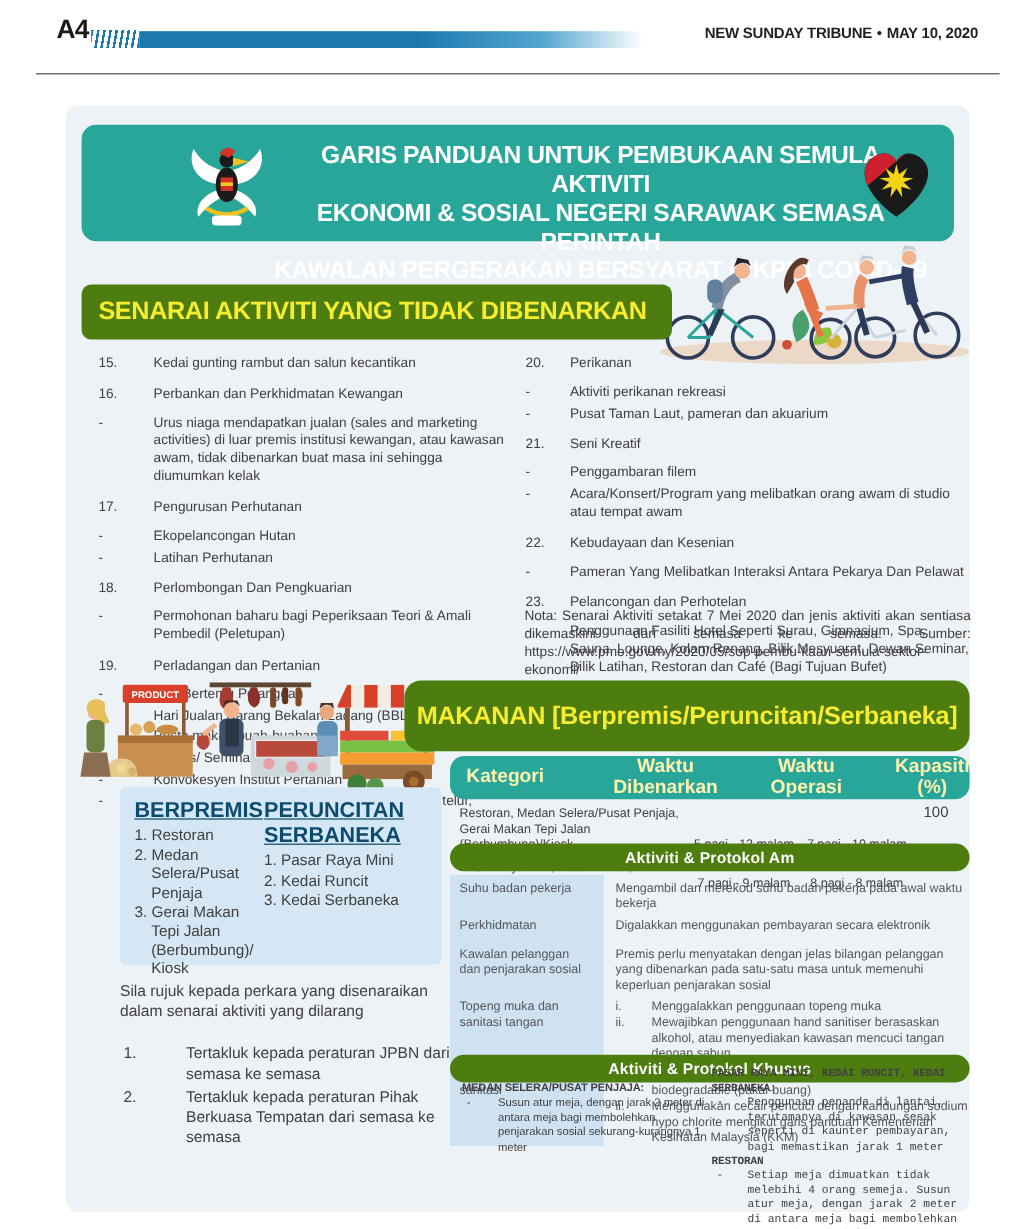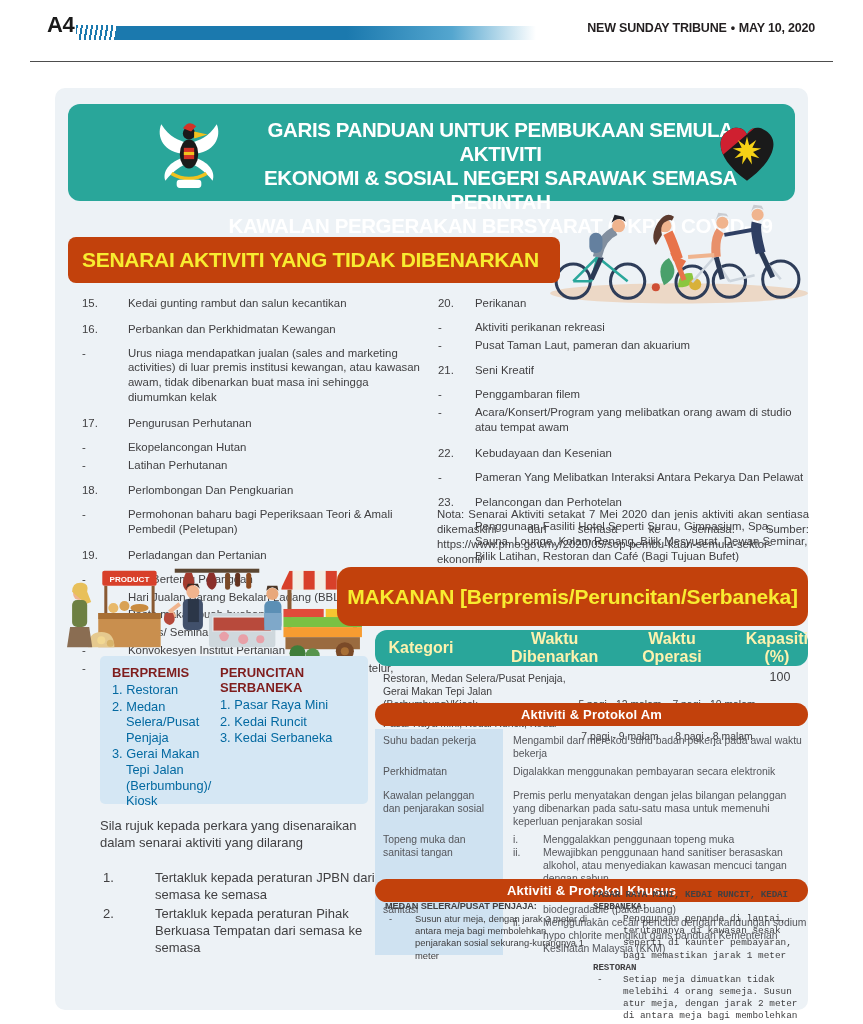--- a/index.html
+++ b/index.html
@@ -20,21 +20,21 @@
   .panel { position:absolute; left:55px; top:88px; width:753px; height:922px; background:#edf2f6; border-radius:10px; }
 
   .title-banner { position:absolute; left:68px; top:104px; width:727px; height:97px; background:#29a69a; border-radius:12px; }
   .title-text { position:absolute; left:160px; top:14px; width:545px; text-align:center;
     color:#ffffff; font-weight:800; font-size:20.5px; line-height:1.17; letter-spacing:-0.4px; }
   .crest { position:absolute; left:84px; top:12px; }
   .heartflag { position:absolute; left:640px; top:18px; }
 
   .cyclists { position:absolute; left:543px; top:194px; }
 
-  .pill { background:#c2410c; color:#f8ec30; font-weight:800; }
+  .pill { background:#4d7c0f; color:#f8ec30; font-weight:800; }
   .senarai-pill { position:absolute; left:68px; top:237px; width:492px; height:46px; border-radius:8px;
     font-size:21px; line-height:46px; padding-left:14px; letter-spacing:-0.3px; }
 
   
   .list-col { position:absolute; font-size:11.4px; color:#414042; line-height:1.3; }
   .col-l { left:82px; top:296px; width:342px; }
   .col-r { left:438px; top:296px; width:372px; }
   .li { display:flex; }
   .li .m { flex:0 0 46px; }
   .col-r .li .m { flex:0 0 37px; }
@@ -49,22 +49,22 @@
 
   
   .makanan-pill { position:absolute; left:337px; top:567px; width:471px; height:59px; border-radius:14px;
     font-size:21px; line-height:59px; text-align:center; letter-spacing:-0.2px; }
   .market { position:absolute; left:58px; top:560px; }
 
   .premis-box { position:absolute; left:100px; top:656px; width:268px; height:148px; background:#d5e7f4;
     border-radius:5px; padding:9px 8px 0 12px; display:flex; }
   .premis-col1 { width:108px; }
   .premis-col2 { flex:1; }
-  .premis-h { font-size:13px; font-weight:700; color:#7f1d1d; margin-bottom:2px; }
-  .premis-item { font-size:12.8px; color:#0369a1; line-height:1.22; padding-left:14px; text-indent:-14px; margin-bottom:1px; }
+  .premis-h { font-size:18px; font-weight:700; color:#0c4a6e; margin-bottom:2px;text-decoration:underline; }
+  .premis-item { font-size:12.8px; color:#404040; line-height:1.22; padding-left:14px; text-indent:-14px; margin-bottom:1px; }
 
   .refer { position:absolute; left:100px; top:818px; width:292px; font-size:13px; color:#414042; line-height:1.3; }
   .refer-items { position:absolute; left:103px; top:868px; width:290px; font-size:13px; color:#414042; line-height:1.3; }
   .refer-items .li { margin-top:2px; }
   .refer-items .li .m { flex:0 0 52px; }
 
   
   .tbl { position:absolute; left:375px; top:630px; width:433px; }
   .tbl-head { display:flex; align-items:center; height:36px; background:#29a69a; border-radius:12px;
     color:#fdf2ae; font-size:16px; font-weight:700;gap:44px; }

